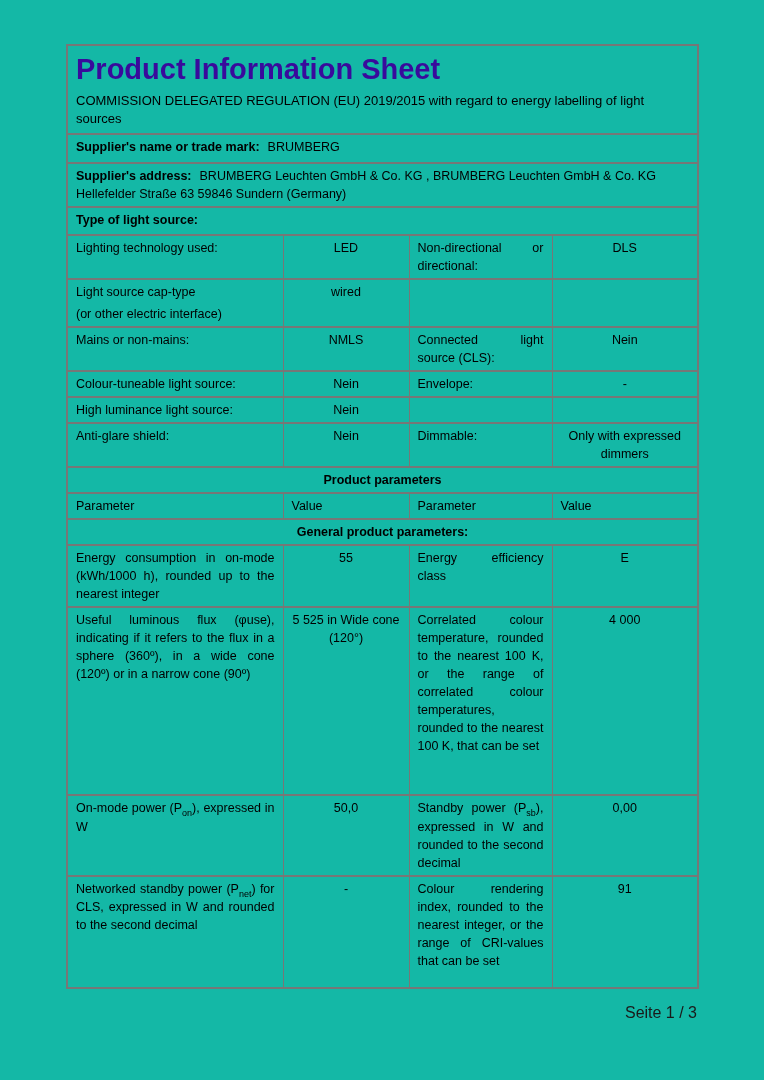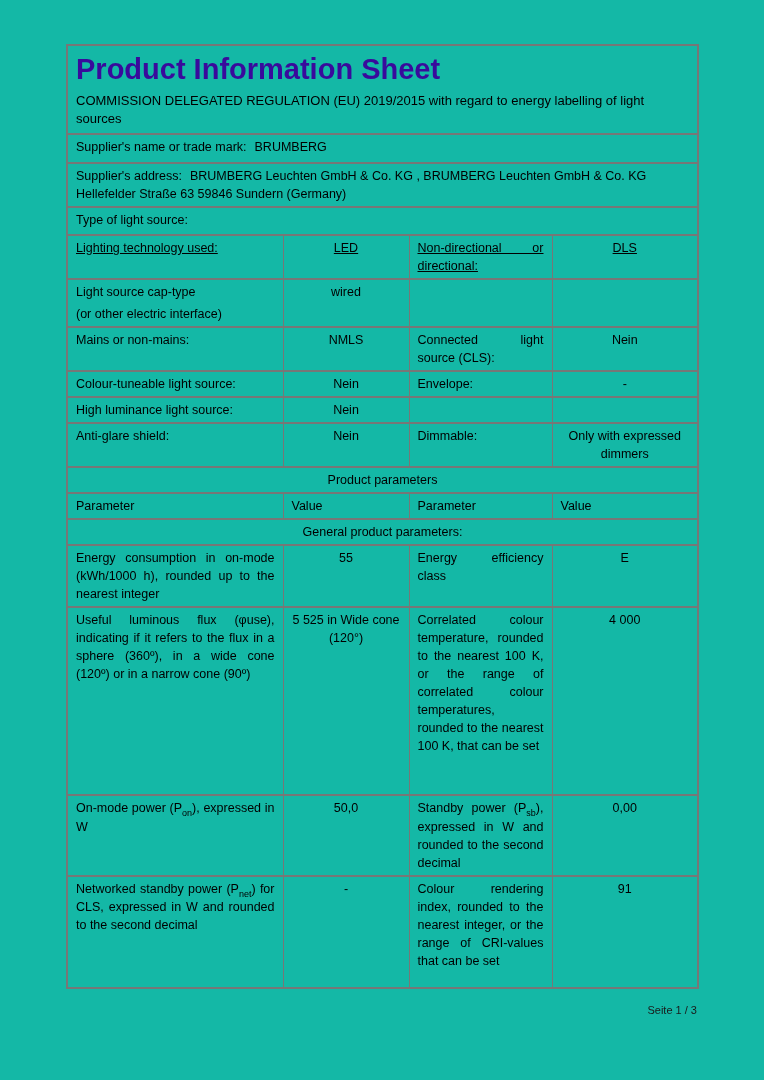--- a/index.html
+++ b/index.html
@@ -30,50 +30,50 @@
   }
   .title-cell{padding:8px 8px 4px 8px;}
   h1.doc-title{
     margin:0 0 7px 0;
     font-size:29px;
     line-height:31px;
     font-weight:bold;
     color:#390a9c;
   }
   .reg{margin:0;font-size:13px;line-height:18px;}
-  .b{font-weight:normal;}
+  .b{font-weight:bold;}
   .c{text-align:center;}
   .v{text-align:center;}
   .j{text-align:justify;}
   .val{margin-left:8px;}
   .gap-top{margin-top:4px;}
   sub{font-size:9px;line-height:1;}
   tr.rh-title{height:89px;}
   tr.rh-name{height:29px;}
   tr.rh-addr{height:35px;}
   tr.rh-model{height:28px;}
   tr.rh-type{height:28px;}
-  tr.rh-t1{height:40px;text-decoration:underline;}
+  tr.rh-t1{height:40px;}
   tr.rh-t2{height:45px;padding-left:48px;}
   tr.rh-t3{height:41px;}
   tr.rh-t4{height:21px;}
   tr.rh-t5{height:21px;}
   tr.rh-t6{height:40px;}
   tr.rh-hdr{height:21px;}
   tr.rh-cols{height:22px;}
   tr.rh-sub{height:21px;}
   tr.rh-g1{height:59px;}
   tr.rh-g2{height:188px;}
   tr.rh-g3{height:77px;}
   tr.rh-g4{height:112px;margin-top:8px;}
   .footer{
     position:absolute;
     left:66px;top:1004px;width:631px;
     text-align:right;
-    font-size:11px;
+    font-size:16px;
     color:#1a1a1a;
   }
 </style>
 </head>
 <body>
 
 <div class="page">
 
   <table class="sheet">
     <colgroup>

